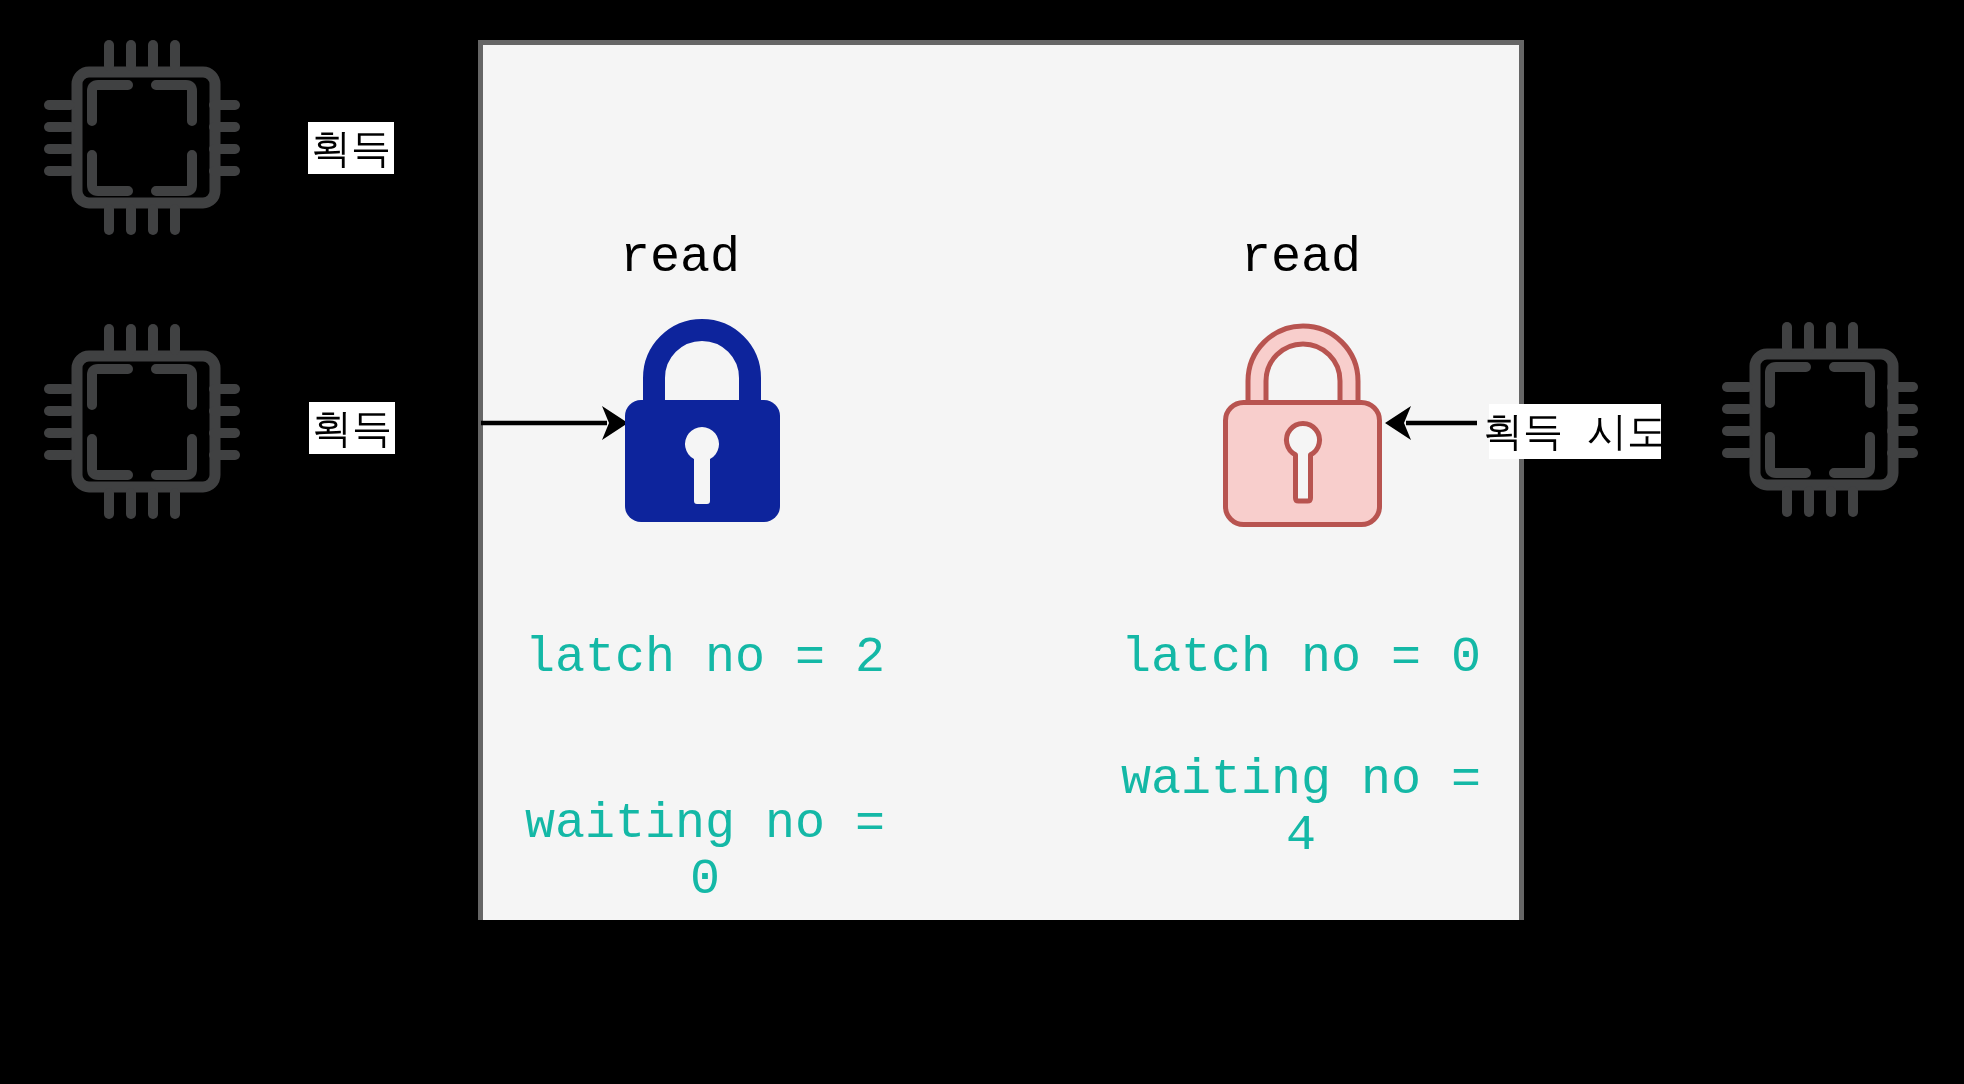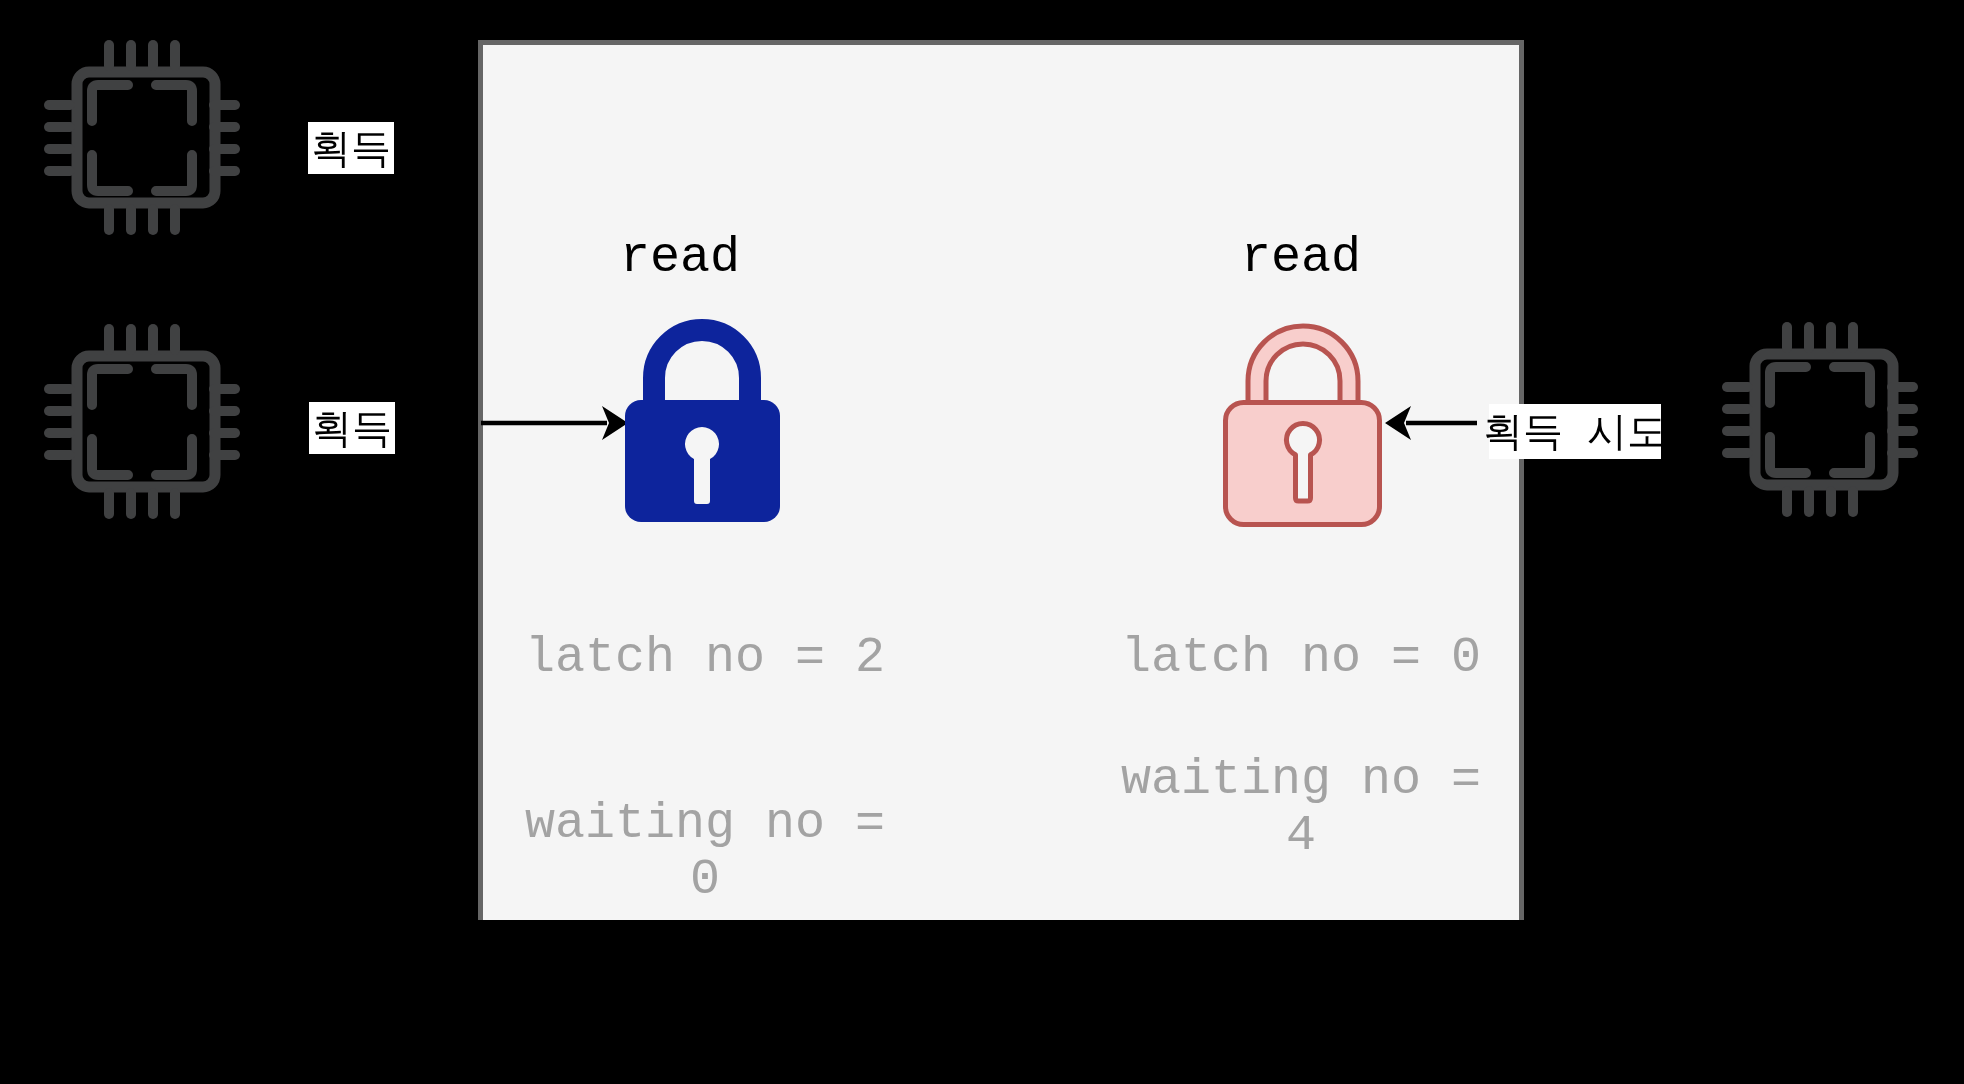--- a/index.html
+++ b/index.html
@@ -2,21 +2,21 @@
 <html><head>
 <meta charset="utf-8">
 <style>
   html,body{margin:0;padding:0;background:#000;}
   .stage{position:relative;width:1964px;height:920px;background:#000;
          font-family:Liberation Mono, monospace;overflow:hidden;}
   .abs{position:absolute;}
   .main-box{left:478px;top:40px;width:1046px;height:1003px;background:#f5f5f5;
             border:5px solid #666666;box-sizing:border-box;}
   .section-title{font-size:50px;line-height:56px;color:#000;text-align:center;width:220px;}
-  .stat-text{font-size:50px;line-height:56px;color:#a3a3a3;text-align:center;width:420px;}
+  .stat-text{font-size:50px;line-height:56px;color:#14b8a6;text-align:center;width:420px;}
   .ko-label{background:#ffffff;color:#000;font-size:40px;text-align:center;
             white-space:nowrap;display:flex;align-items:center;justify-content:center;}
   .ko-small{width:86px;height:52px;}
   .ko-wide{width:172px;height:55px;}
 </style>
 </head>
 <body>
 
 <div class="stage">
 

